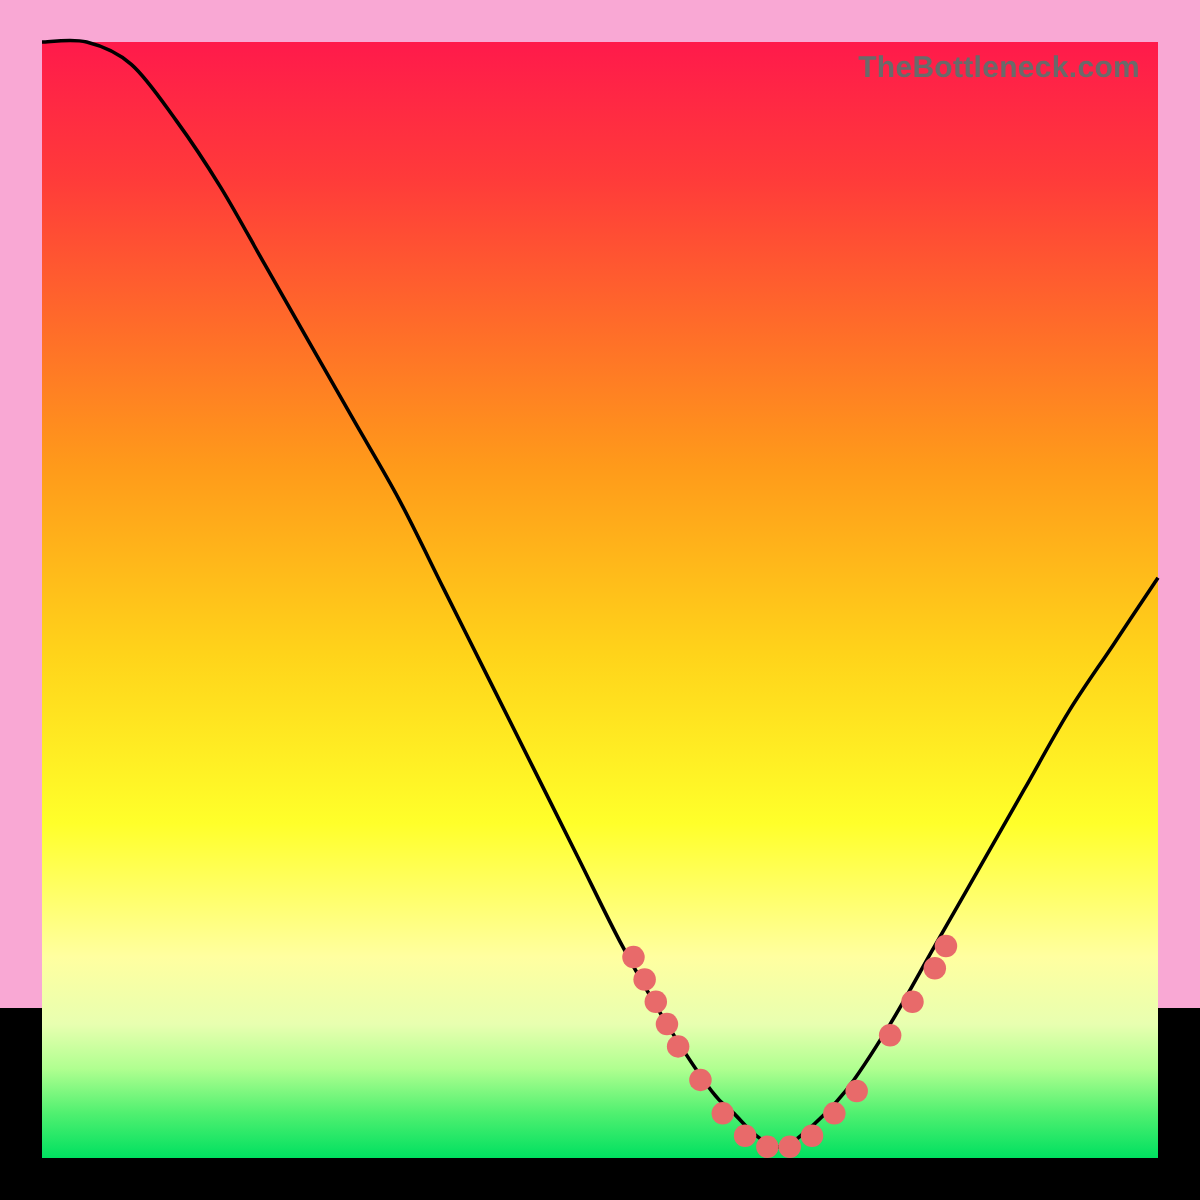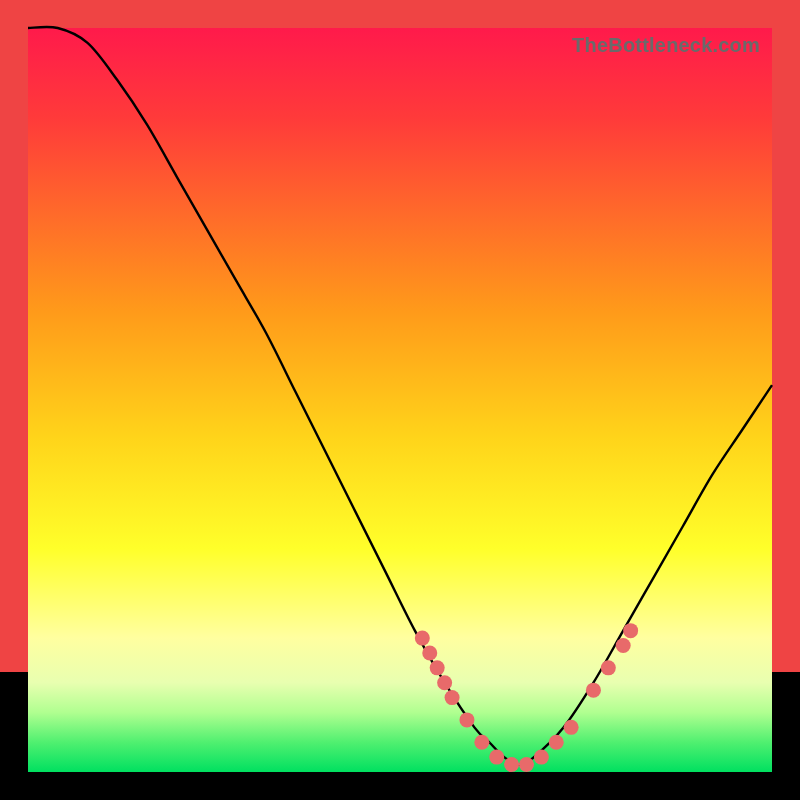--- a/index.html
+++ b/index.html
@@ -7,21 +7,21 @@
     padding: 0;
     width: 800px;
     height: 800px;
     background: #000;
     overflow: hidden;
   }
   .frame {
     position: relative;
     width: 800px;
     height: 672px;
-    background: #ef4444;
+    background: #f9a8d4;
   }
   .plot-area {
     position: absolute;
     left: 28px;
     top: 28px;
     width: 744px;
     height: 744px;
     background: linear-gradient(to bottom,
       #ff1a4b 0%,
       #ff3a3a 12%,

